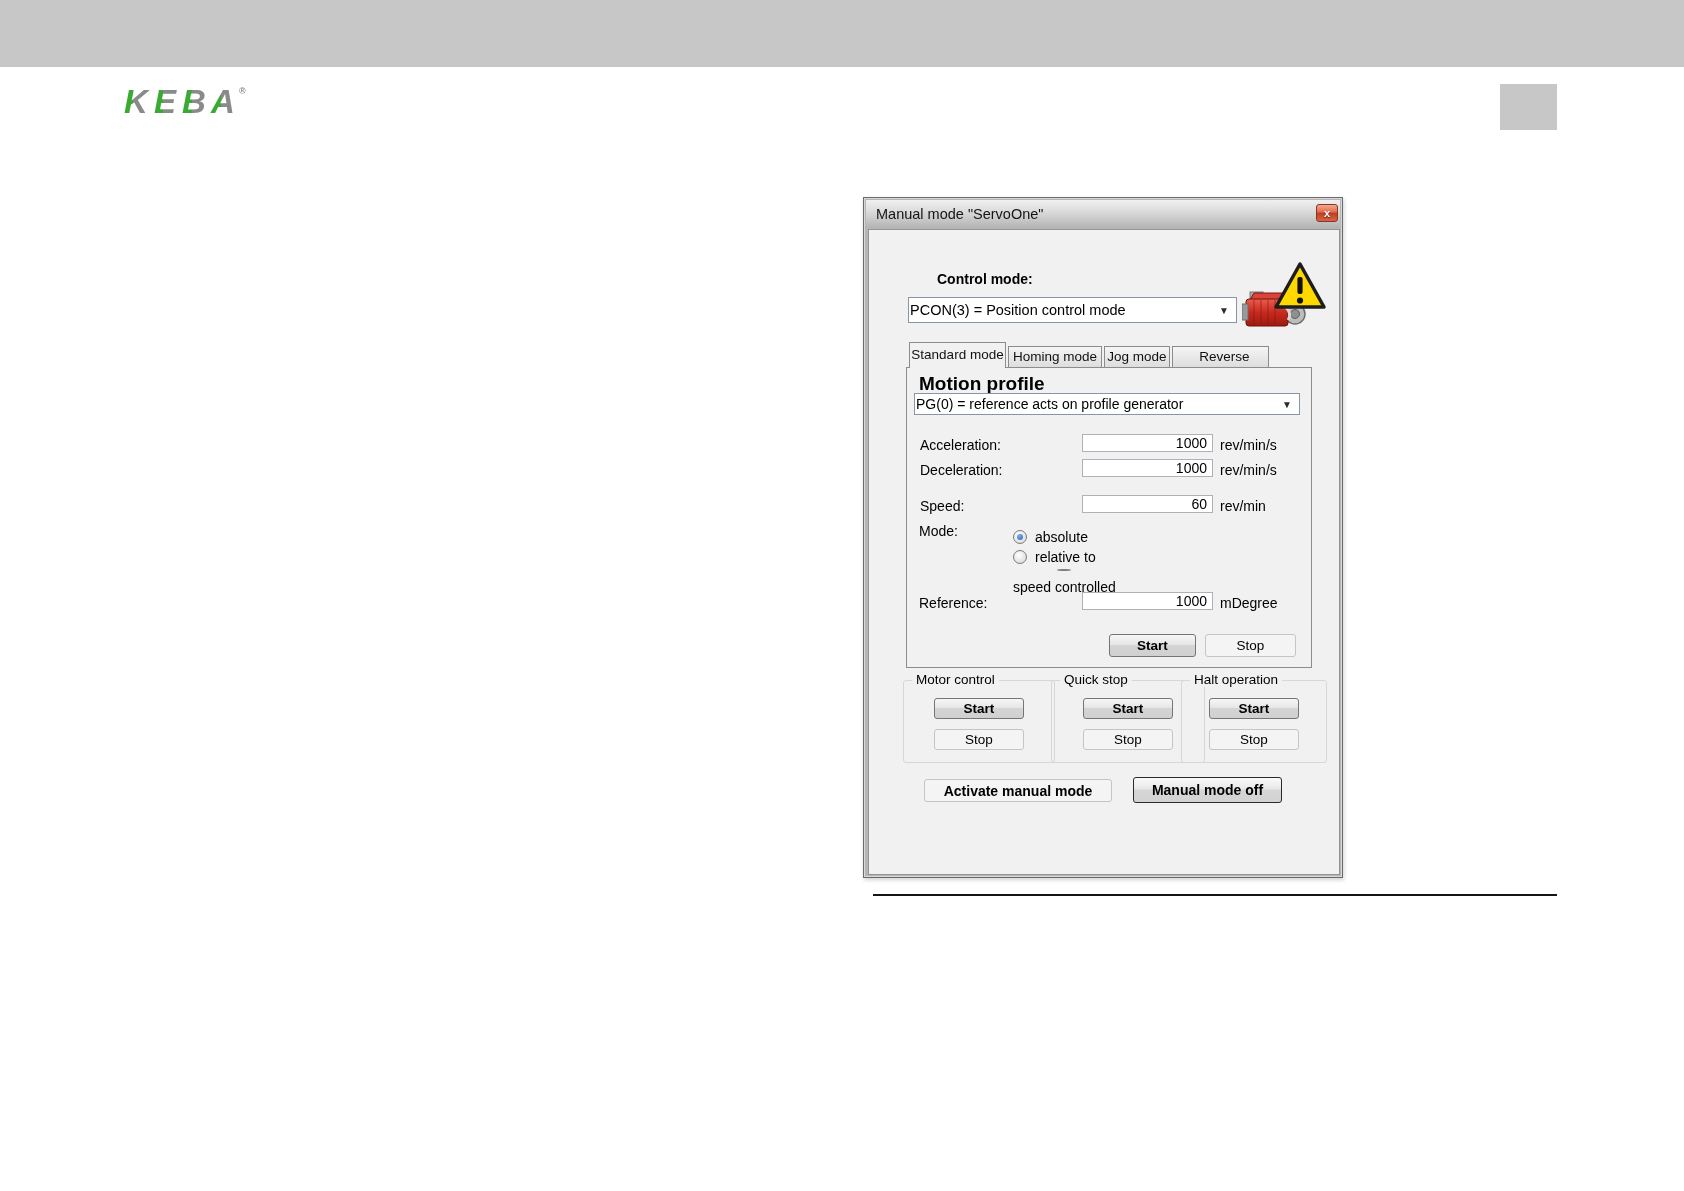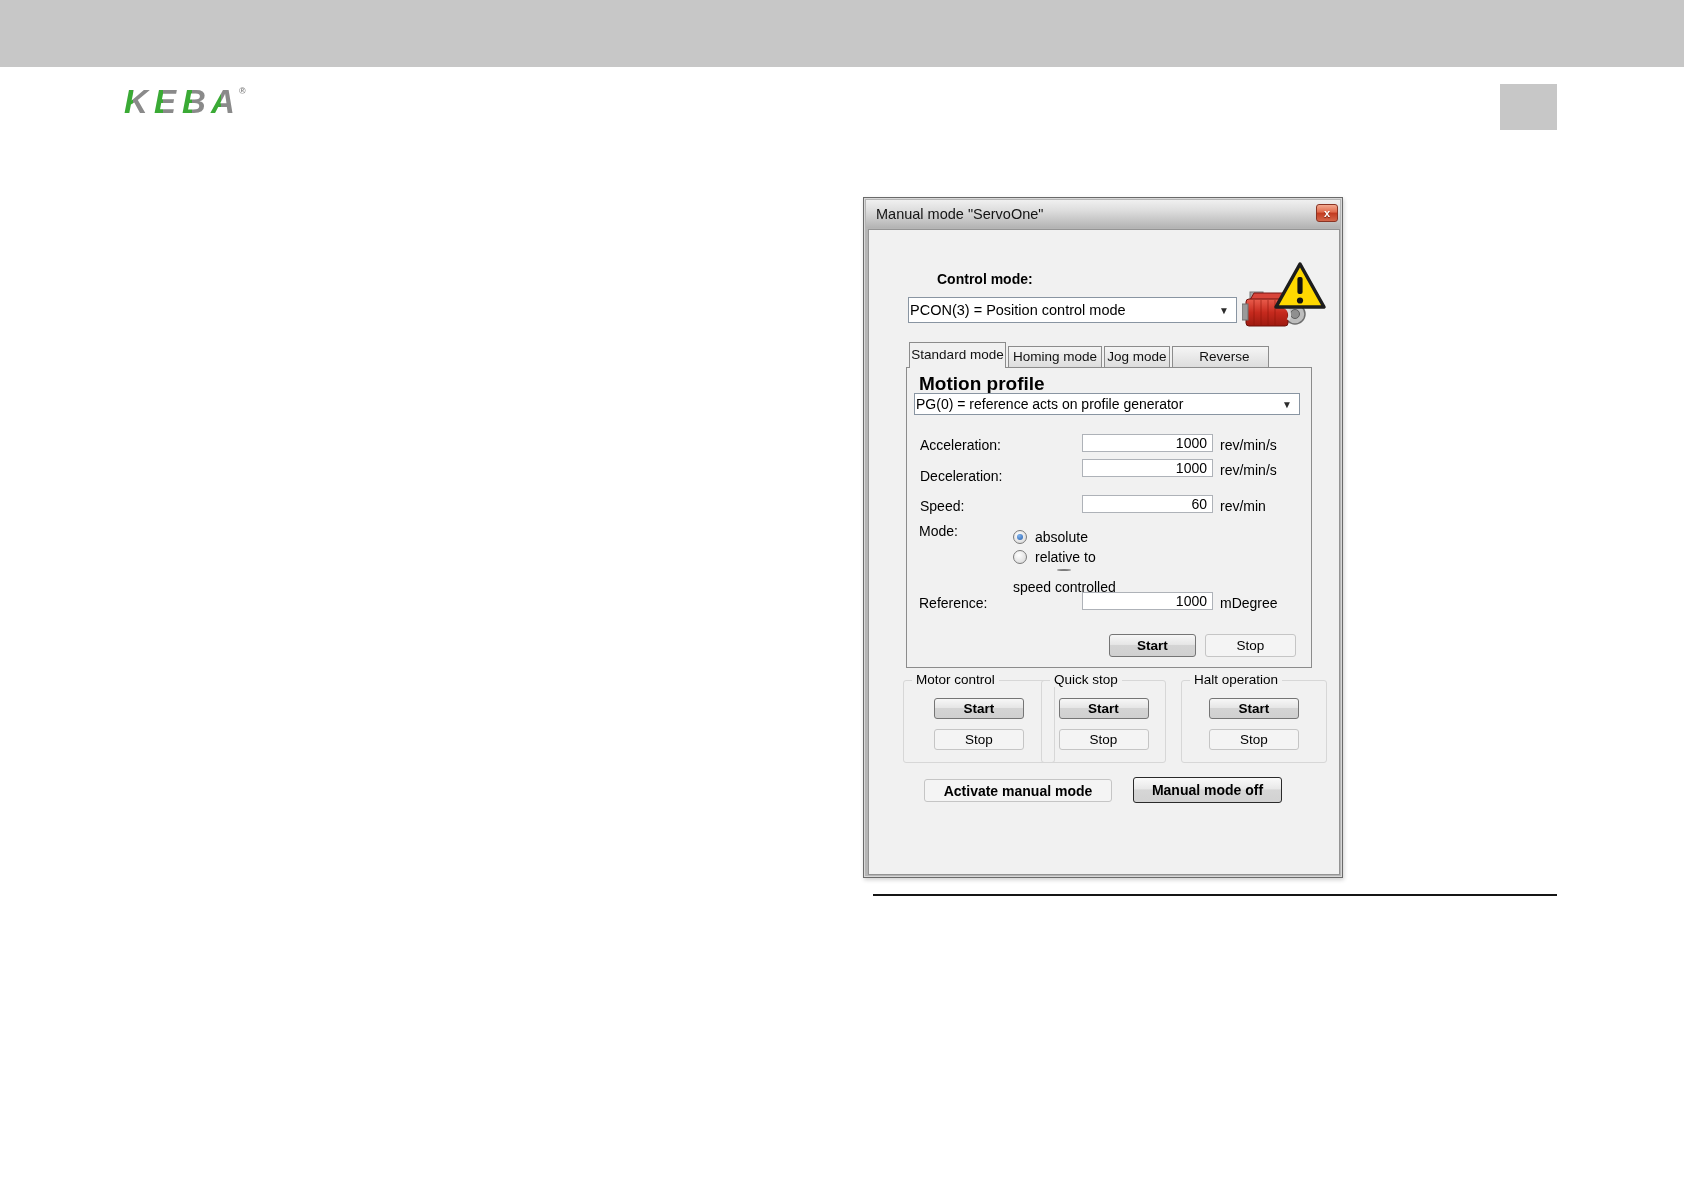--- a/index.html
+++ b/index.html
@@ -67,21 +67,21 @@
          background:linear-gradient(180deg,#f7f7f7 0%,#e6e6e6 45%,#d4d4d4 50%,#d0d0d0 100%);
          border:1px solid #757575; border-radius:3px; font-size:13.5px; color:#000; cursor:default; }
   .btn.bold { font-weight:bold; }
   .btn.disabled { background:#f4f4f4; border-color:#c5c5c5; color:#000000; }
   .btn-start-main { left:202px; top:266px; width:87px; height:23px; }
   .btn-stop-main  { left:298px; top:266px; width:91px; height:23px; }
 
   
   .gbox { position:absolute; top:482px; height:83px; border:1px solid #d7d7d7; border-radius:3px; }
   .gbox-1 { left:39px; width:152px; }
-  .gbox-2 { left:177px; width:125px; }
+  .gbox-2 { left:187px; width:154px; }
   .gbox-3 { left:317px; width:146px; }
   .gbox .legend { position:absolute; top:-9px; left:8px; background:#f1f1f1; padding:0 4px; font-size:13.5px; white-space:nowrap; }
   .gbox .g-start { left:50%; transform:translateX(-50%); top:17px; width:90px; height:21px; }
   .gbox .g-stop  { left:50%; transform:translateX(-50%); top:48px; width:90px; height:21px; }
 
   .btn-activate { left:60px; top:581px; width:188px; height:23px; font-size:14px; }
   .btn-modeoff  { left:269px; top:579px; width:149px; height:26px; font-size:14px;
                   border:1px solid #2a2a2a; background:linear-gradient(180deg,#fafafa 0%,#e8e8e8 45%,#d6d6d6 50%,#d2d2d2 100%); }
 </style>
 </head>
@@ -184,21 +184,21 @@
       <span>Reverse mode</span>
     </div>
 
     <div class="tab-panel">
       <span class="mp-heading">Motion profile</span>
 
       <span class="p-lbl" style="top:69px;text-align:right;">Acceleration:</span>
       <input class="num-input" style="top: 66px;" readonly="" value="1000">
       <span class="p-unit" style="top:69px;">rev/min/s</span>
 
-      <span class="p-lbl" style="top:100px;">Deceleration:</span>
+      <span class="p-lbl" style="top:94px;">Deceleration:</span>
       <input class="num-input" style="top: 91px;" readonly="" value="1000">
       <span class="p-unit" style="top:94px;">rev/min/s</span>
 
       <span class="p-lbl" style="top:130px;text-align:right;">Speed:</span>
       <input class="num-input" style="top: 127px;" readonly="" value="60">
       <span class="p-unit" style="top:130px;">rev/min</span>
 
       <span class="p-lbl" style="left:12px; top:155px;">Mode:</span>
 
       <div class="radio-row" style="top:161px;">

